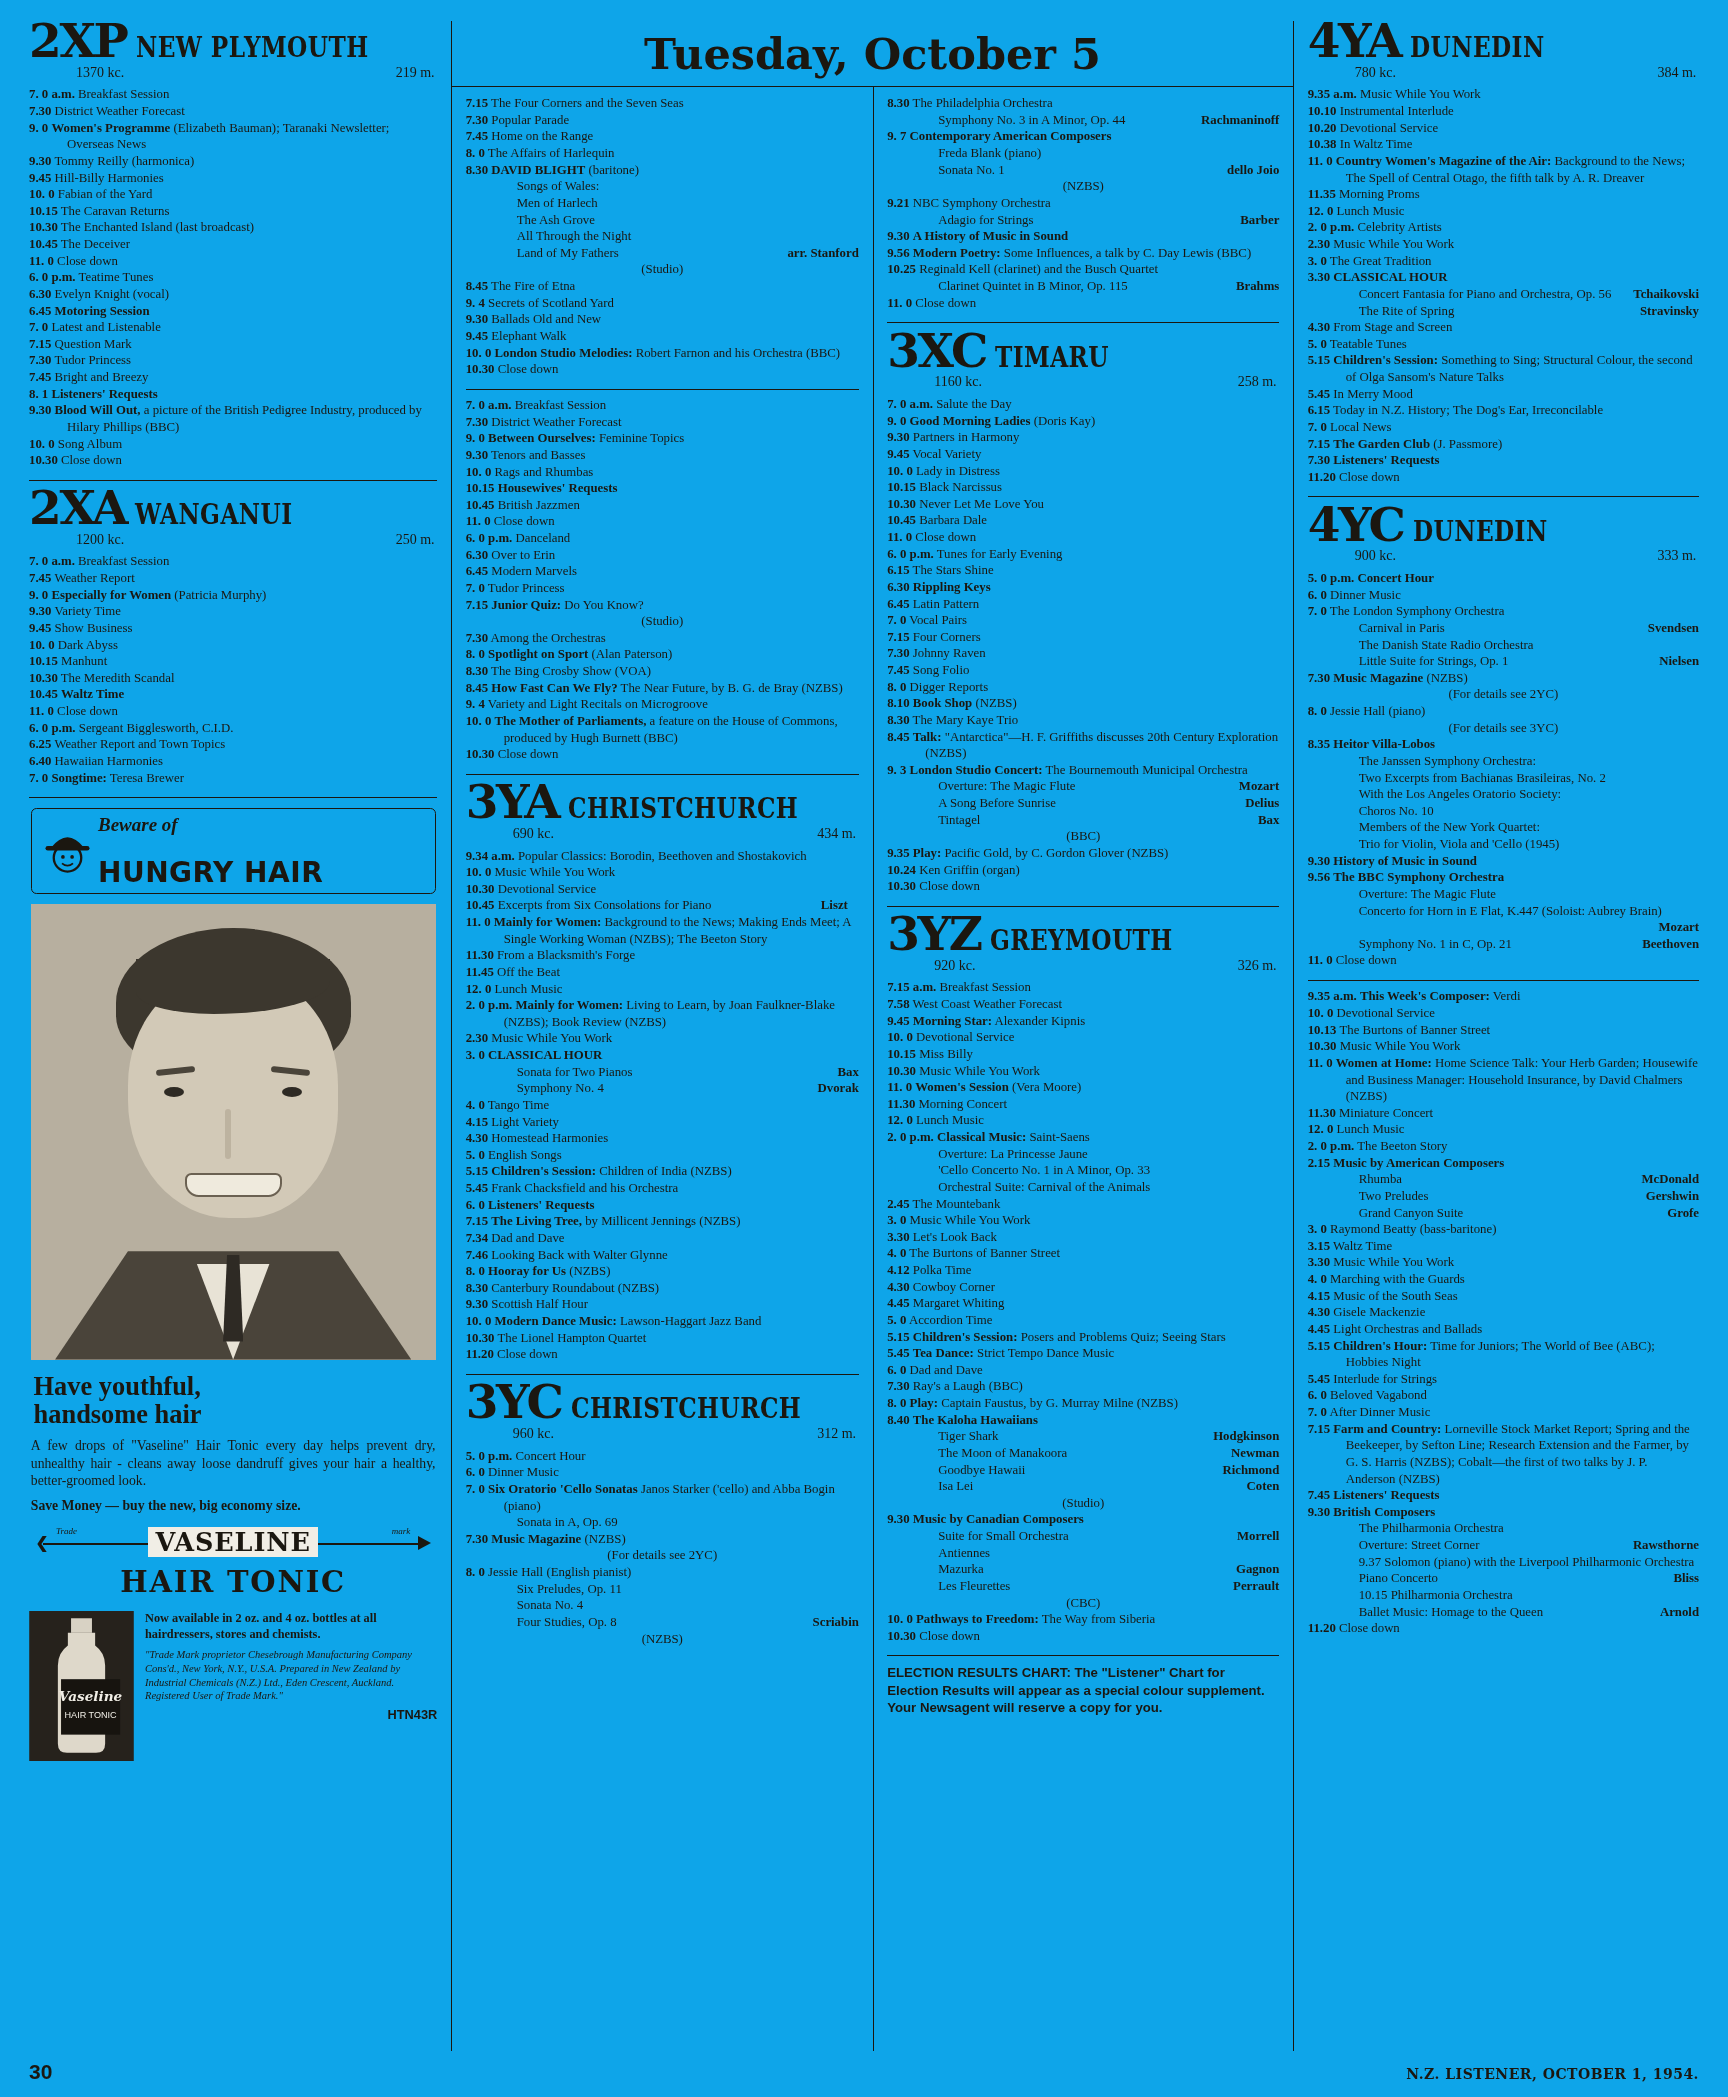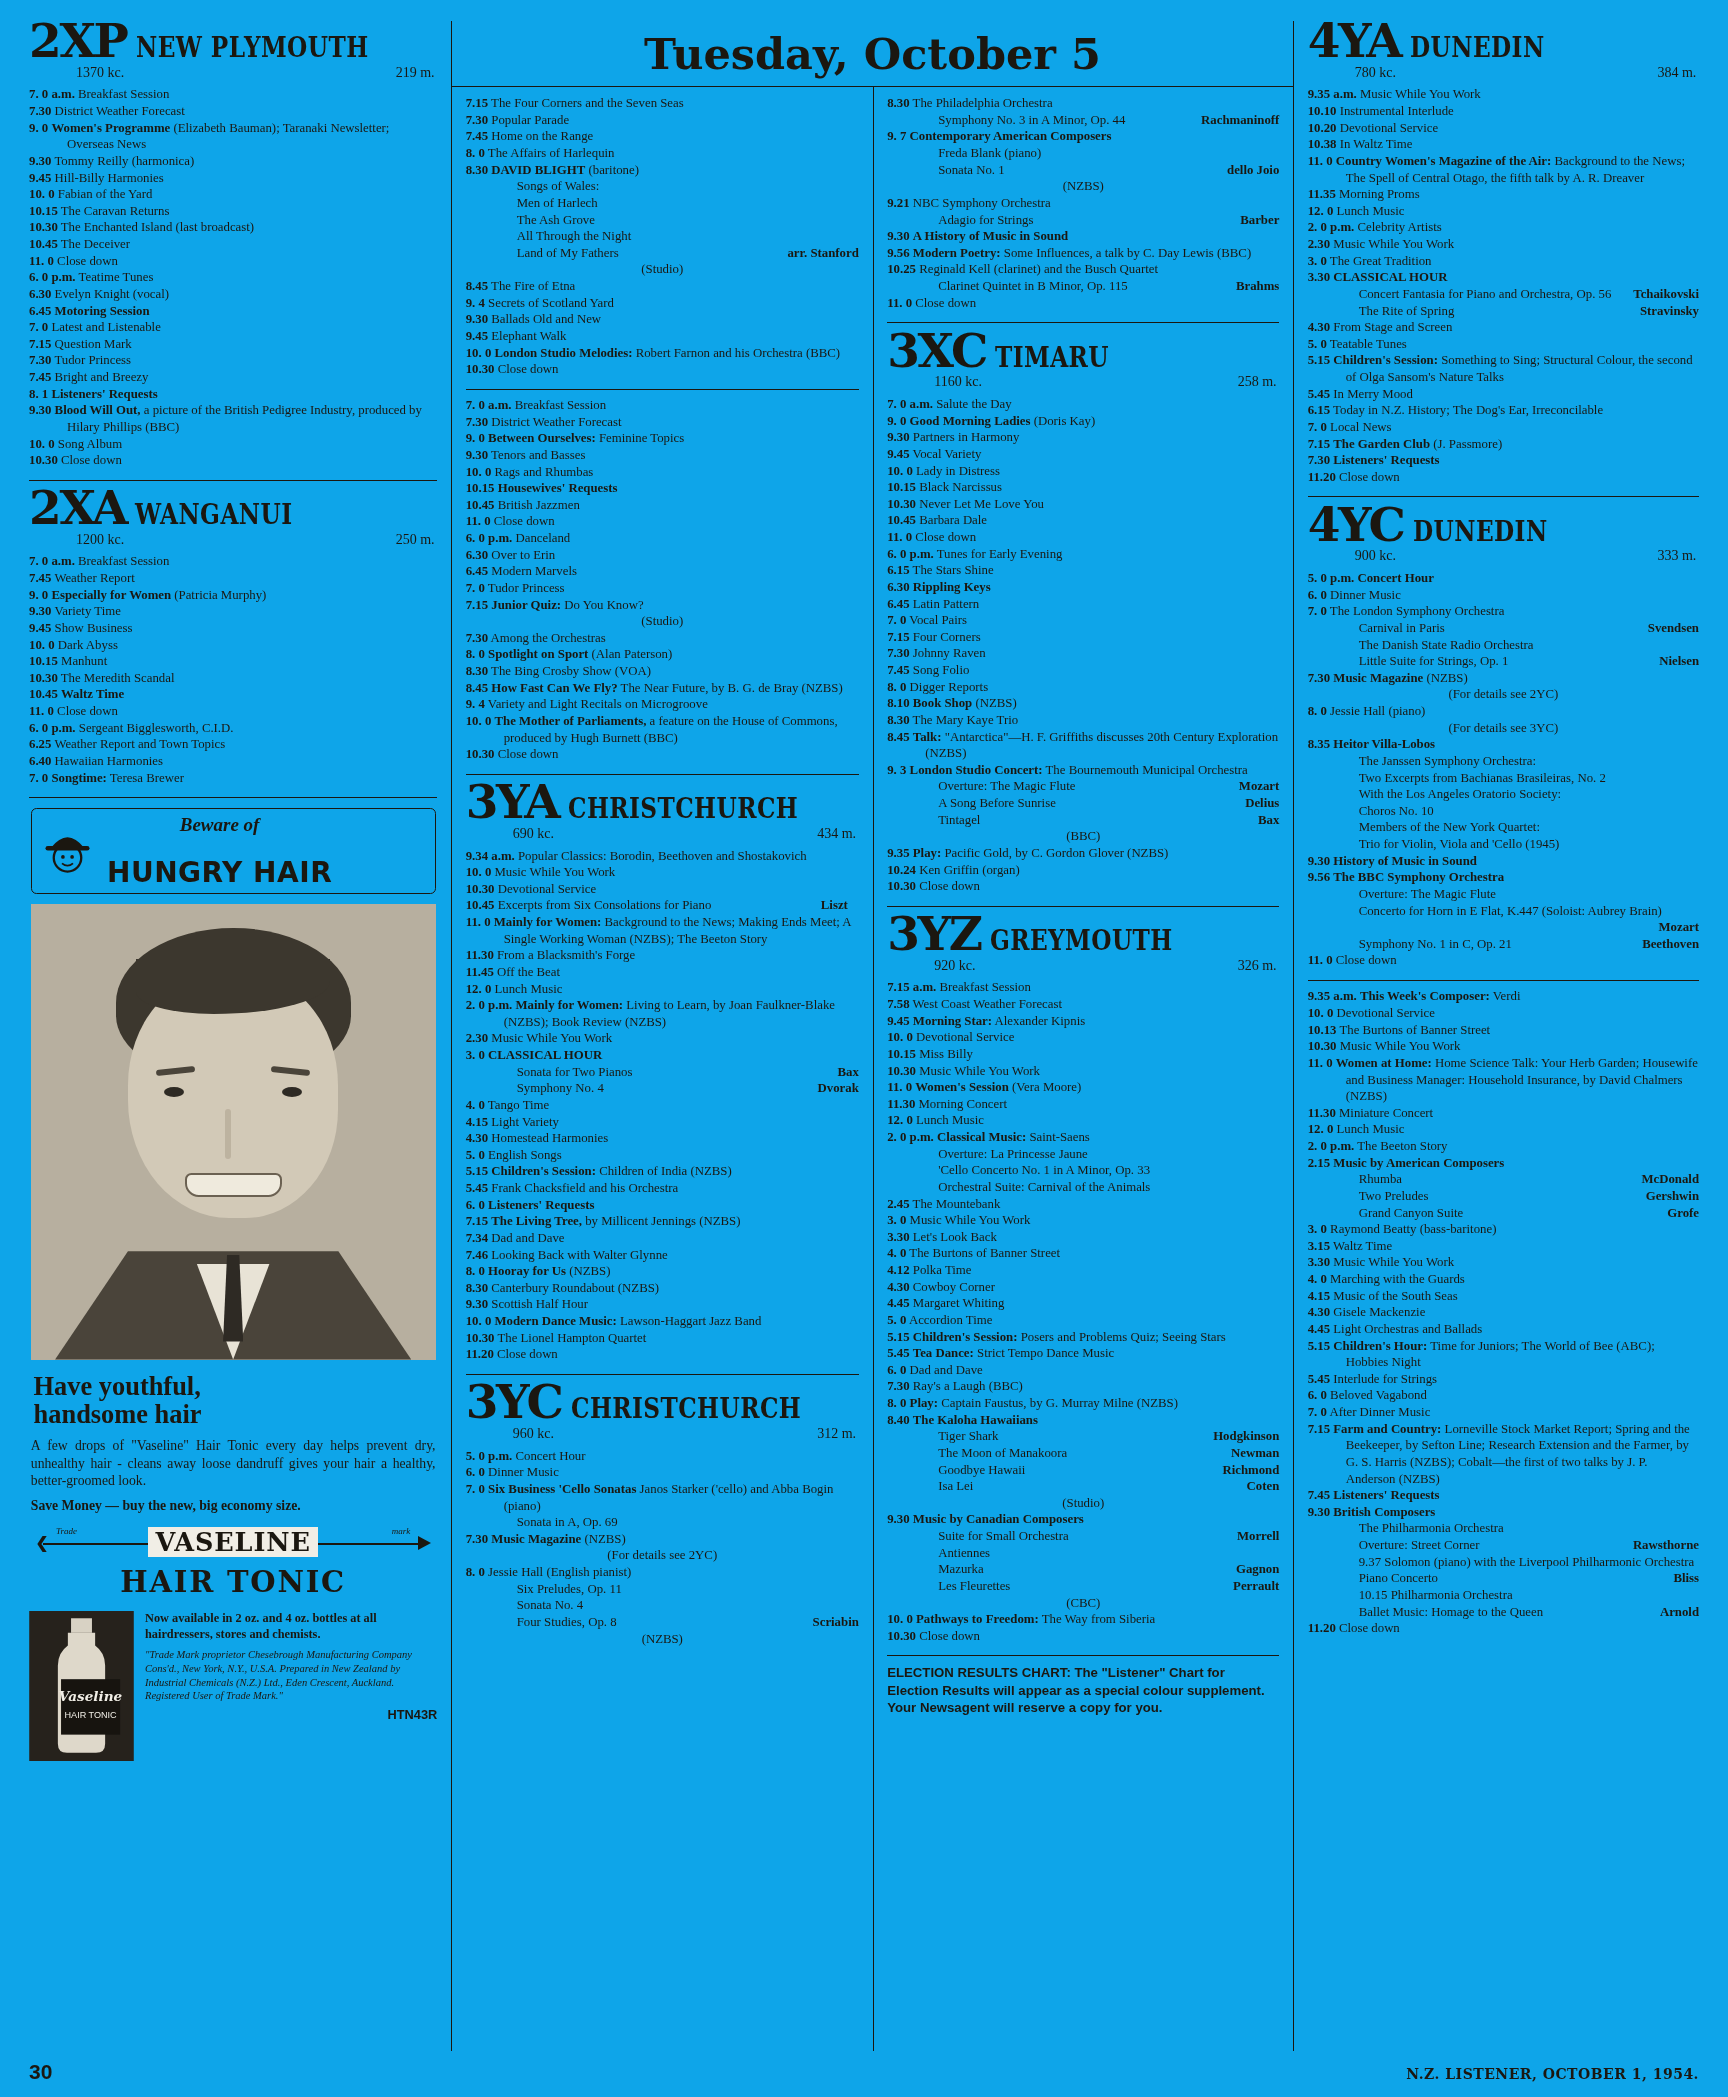--- a/index.html
+++ b/index.html
@@ -50,21 +50,21 @@
   
   .election { font-size: 13.2px; font-weight: 700; font-family: "Liberation Sans", sans-serif; line-height: 1.35; }
 
   
   .footer { display: flex; justify-content: space-between; align-items: baseline; padding-top: 6.4px; }
   .pageno { font-family: "Liberation Sans", sans-serif; font-weight: 700; font-size: 21px; }
   .credit { font-family: "DejaVu Serif", serif; font-weight: 700; font-size: 14px; letter-spacing: 0.5px; }
 
   
   .ad { font-family: "Liberation Serif", serif; }
-  .ad-badge { border: 1.8px solid #1b1710; border-radius: 5.5px; display: flex; align-items: center; gap: 12px; padding: 5.5px 8.2px; margin: 2.7px 1.8px 10px; text-align: center; }
+  .ad-badge { border: 1.8px solid #1b1710; border-radius: 5.5px; display: flex; align-items: center; gap: 3px; padding: 5.5px 8.2px; margin: 2.7px 1.8px 10px; }
   .bowler { width: 55px; height: 55px; flex: none; }
   .beware { font-style: italic; font-weight: 700; font-size: 19px; line-height: 1; }
   .hungry { font-family: "DejaVu Sans", sans-serif; font-weight: 800; font-size: 28px; line-height: 1.05; letter-spacing: 0.5px; margin-top: 24px; }
 
   .photo { position: relative; height: 456px; background: #b7af9f; overflow: hidden; margin: 0 1.8px; }
   .ph-hair { position: absolute; top: 24px; left: 21%; width: 58%; height: 150px; background: #3c372e; border-radius: 50% 50% 42% 42%; }
   .ph-face { position: absolute; top: 68px; left: 24%; width: 52%; height: 246px; background: #d2c9b7; border-radius: 46% 46% 44% 48%; }
   .ph-fringe { position: absolute; top: 55px; left: 26%; width: 48%; height: 55px; background: #3c372e; border-radius: 0 0 60% 40%; }
   .ph-brow { position: absolute; width: 39px; height: 5.5px; background: #4a443a; border-radius: 3.6px; }
   .ph-brow.l { top: 164px; left: 31%; transform: rotate(-6deg); }
@@ -332,21 +332,21 @@
                   <span class="stname">CHRISTCHURCH</span>
                 </div>
                 <div class="stfreq">
                   <span class="kc">960 kc.</span>
                   <span class="mw">312 m.</span>
                 </div>
               </header>
               <ul class="listing">
                 <li class="it"><b class="tm">5. 0 p.m.</b> <span class="txt">Concert Hour</span></li>
                 <li class="it"><b class="tm">6. 0</b> <span class="txt">Dinner Music</span></li>
-                <li class="it"><b class="tm">7. 0</b> <b class="ttl">Six Business 'Cello Sonatas</b> <span class="txt">Janos Starker ('cello) and Abba Bogin (piano)</span></li>
+                <li class="it"><b class="tm">7. 0</b> <b class="ttl">Six Oratorio 'Cello Sonatas</b> <span class="txt">Janos Starker ('cello) and Abba Bogin (piano)</span></li>
                 <li class="it cont"><span class="txt">Sonata in A, Op. 69</span></li>
                 <li class="it"><b class="tm">7.30</b> <b class="ttl">Music Magazine</b> <span class="txt">(NZBS)</span></li>
                 <li class="it cen cont"><span class="txt">(For details see 2YC)</span></li>
                 <li class="it"><b class="tm">8. 0</b> <span class="txt">Jessie Hall (English pianist)</span></li>
                 <li class="it cont"><span class="txt">Six Preludes, Op. 11</span></li>
                 <li class="it cont"><span class="txt">Sonata No. 4</span></li>
                 <li class="it cont"><span class="txt">Four Studies, Op. 8</span> <b class="cmp">Scriabin</b></li>
                 <li class="it cen cont"><span class="txt">(NZBS)</span></li>
               </ul>
             </div>

